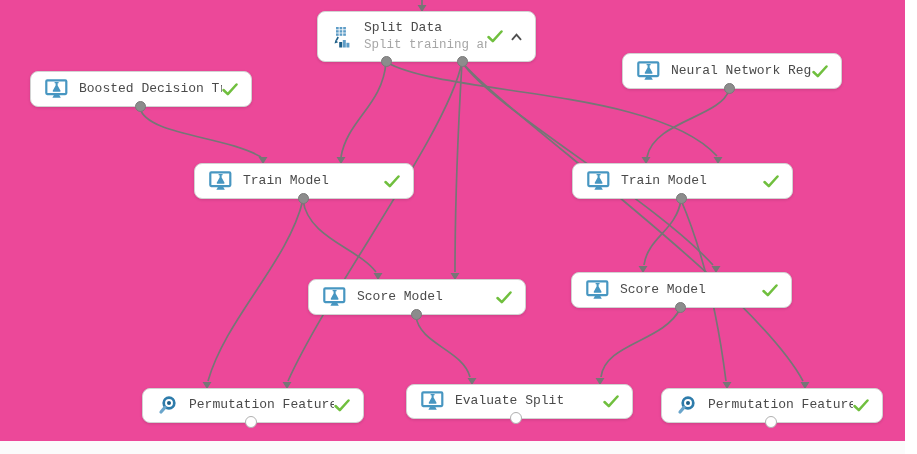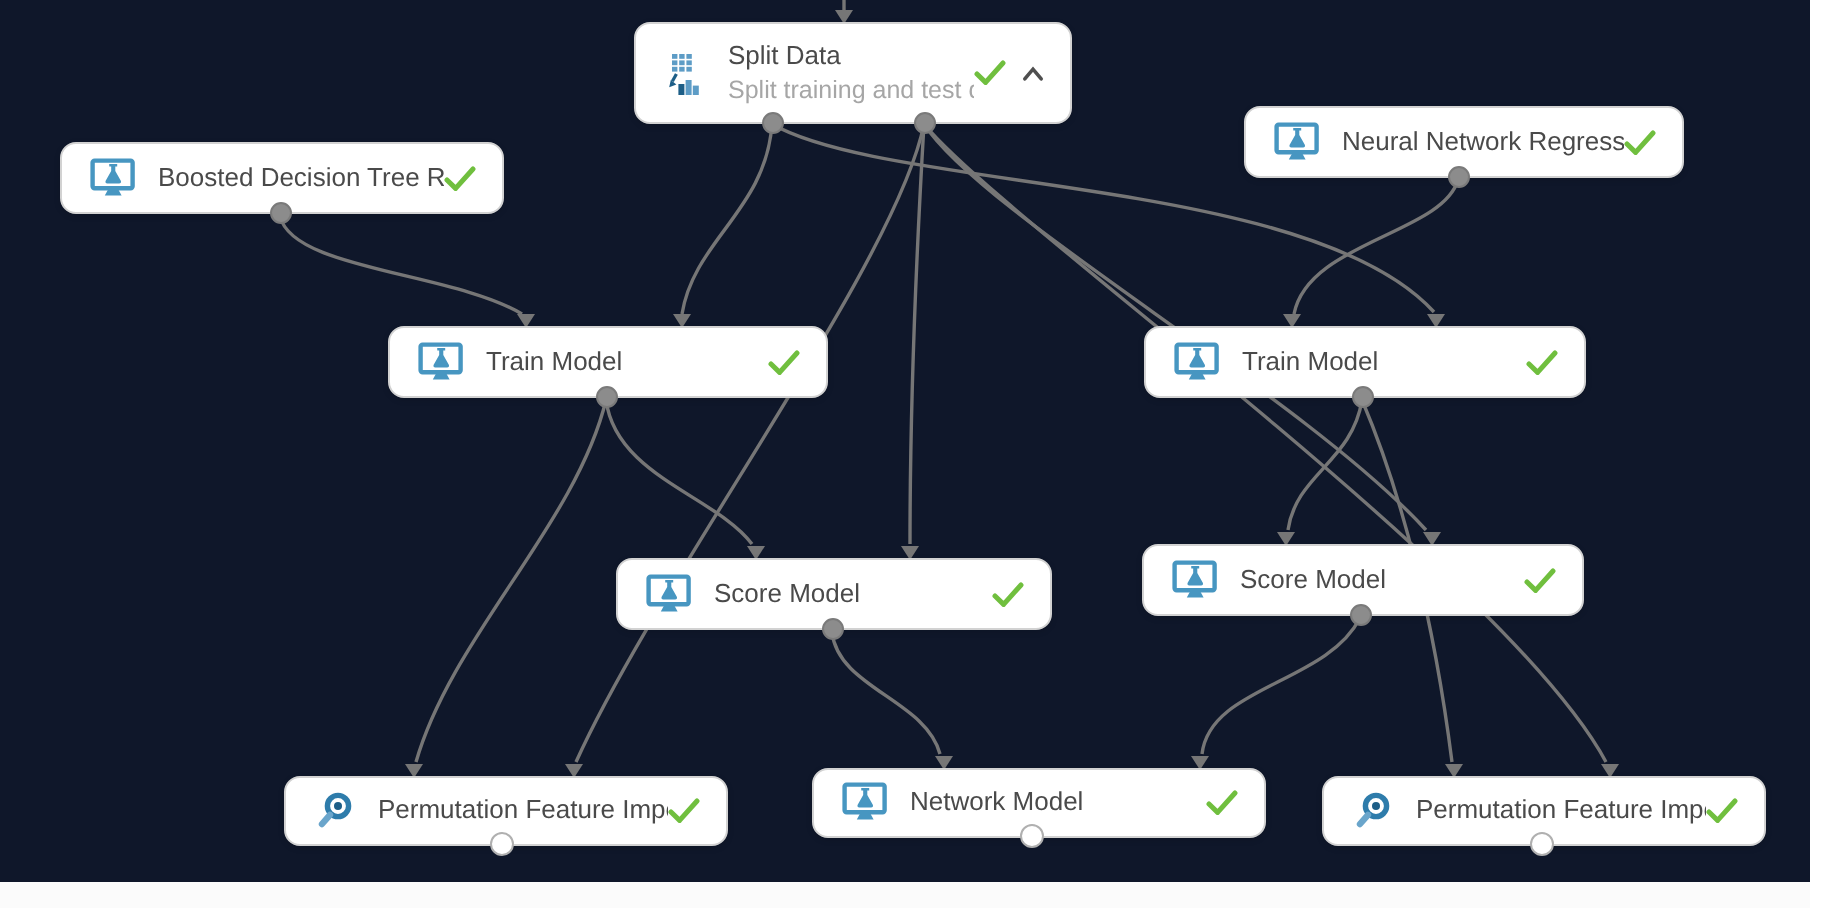--- a/index.html
+++ b/index.html
@@ -1,17 +1,17 @@
 <!DOCTYPE html>
 <html><head>
 <meta charset="utf-8">
 <style>
   html,body{margin:0;padding:0;}
   body{width:917px;height:454px;overflow:hidden;font-family:"Liberation Sans",sans-serif;}
-  #canvas{position:relative;width:905px;height:454px;background:#0f172a;}
+  #canvas{position:relative;width:905px;height:454px;background:#ec4899;font-family:Liberation Mono, monospace;}
   #edges-svg{position:absolute;left:0;top:0;width:917px;height:454px;}
   .edge{fill:none;stroke:#767676;stroke-width:1.7;}
   .edge-arrow{fill:#767676;stroke:none;}
   .node{position:absolute;background:#ffffff;border:1px solid #d2d2d2;border-radius:8px;
         box-shadow:0 1px 3px rgba(0,0,0,.13);display:flex;align-items:center;
         padding:0 13px 0 14px;box-sizing:border-box;cursor:default;}
   .icon{flex:0 0 auto;margin-right:11px;display:flex;align-items:center;}
   .labels{display:flex;flex-direction:column;justify-content:center;min-width:0;line-height:1.3;}
   .title{font-size:13px;color:#4a4a4a;white-space:nowrap;overflow:hidden;}
   .subtitle{font-size:12.5px;color:#a6a6a6;white-space:nowrap;overflow:hidden;}
@@ -225,21 +225,21 @@
       </div>
       <div class="node" style="left: 406px; top: 384px; width: 227px; height: 35px;">
         <span class="icon">
           <svg width="23" height="21" viewBox="0 0 23 21">
             <rect x="1.3" y="1.3" width="20" height="13.8" rx="1" fill="#ffffff" stroke="#4796c1" stroke-width="2.2"></rect>
             <path d="M9.6,3 h4 v1.3 h-0.95 v2.2 l2.75,4.9 c0.36,0.64 -0.1,1.4 -0.83,1.4 h-5.9 c-0.73,0 -1.19,-0.76 -0.83,-1.4 l2.75,-4.9 v-2.2 h-0.95 Z" fill="#4796c1"></path>
             <path d="M8.9,16 h5.4 l1.5,2.8 h-8.4 Z" fill="#4796c1"></path>
           </svg>
         </span>
         <div class="labels">
-          <div class="title">Network Model</div>
+          <div class="title">Evaluate Split</div>
         </div>
         <span class="status">
           <svg width="16" height="13" viewBox="0 0 16 13">
             <path d="M1.5,7 L5.8,11.2 L14.5,1.5" stroke="#70bf3e" stroke-width="2.5" fill="none" stroke-linecap="round" stroke-linejoin="round"></path>
           </svg>
         </span>
         <span class="port hollow" style="left: 103px;"></span>
       </div>
       <div class="node" style="left: 661px; top: 388px; width: 222px; height: 35px;">
         <span class="icon">

